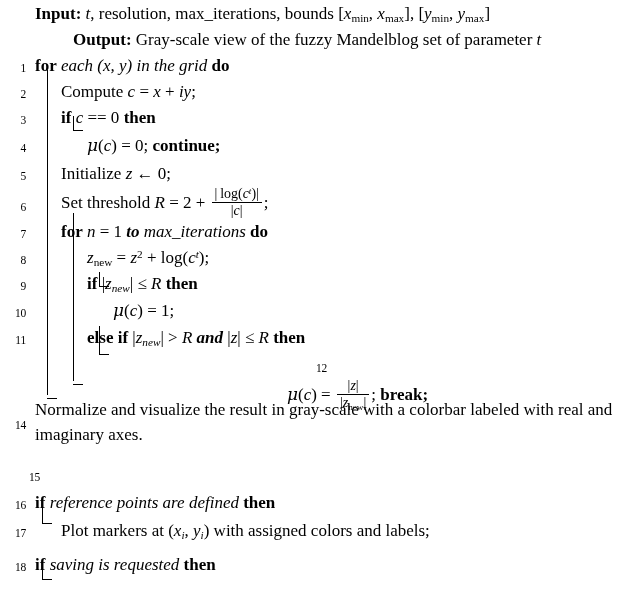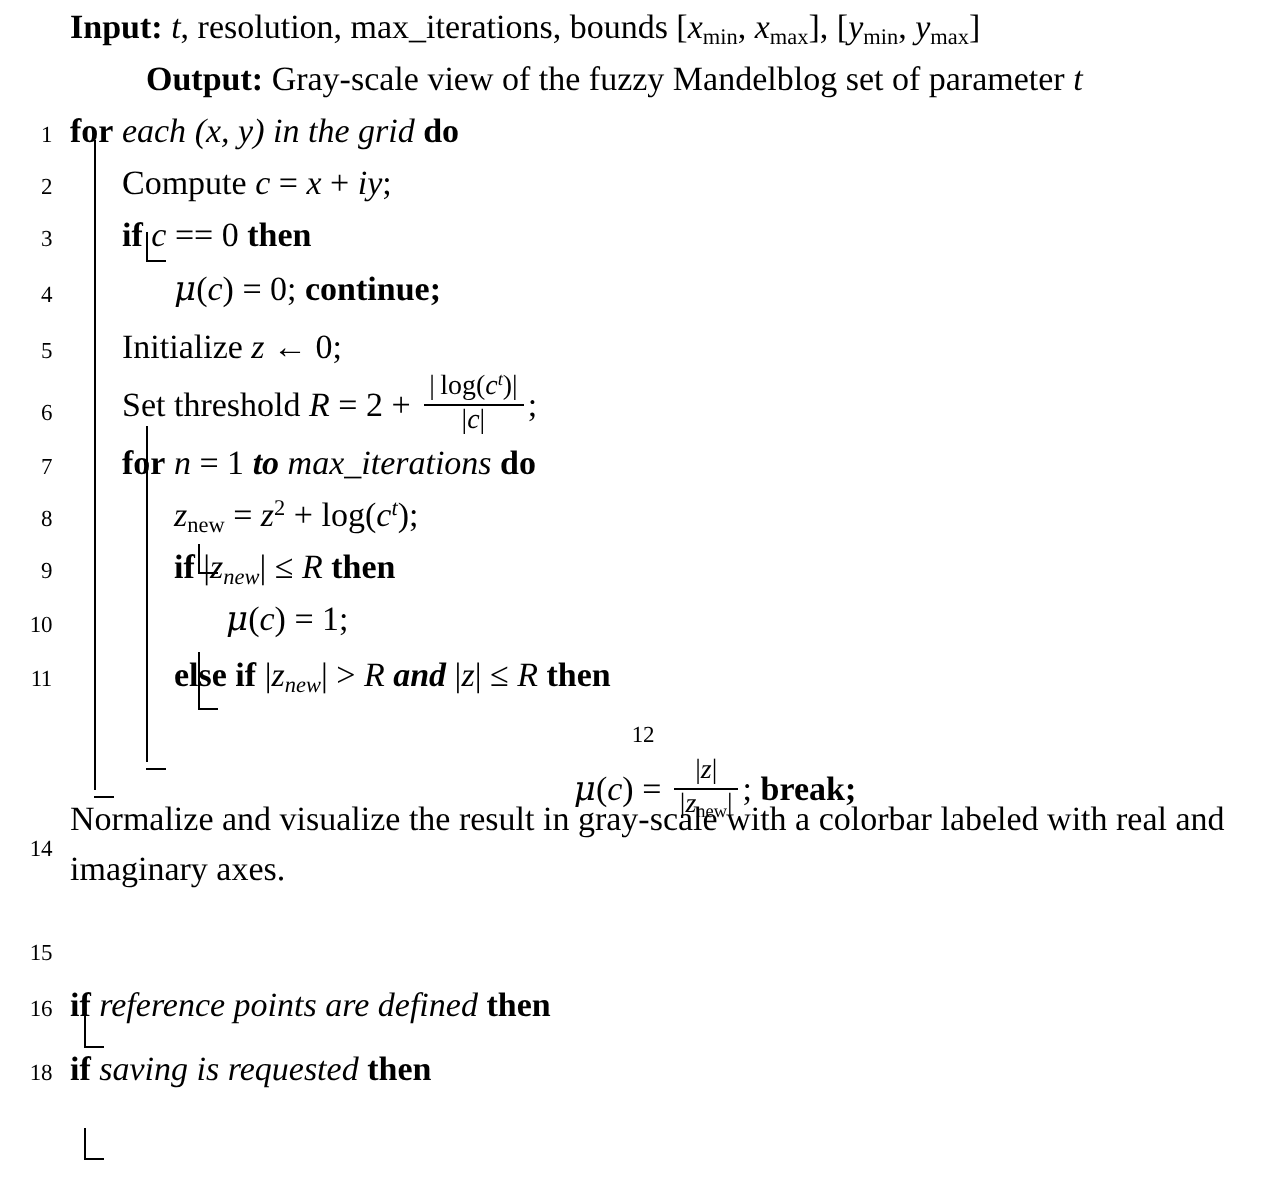--- a/index.html
+++ b/index.html
@@ -211,33 +211,39 @@
         <span class="mu">μ</span>(<span class="mi">c</span>) = <span class="frac"><span class="num">|<span class="mi">z</span>|</span><span class="den">|<span class="mi">z</span><sub class="mr">new</sub>|</span></span>; <span class="kw">break;</span>
       </div>
     </div>
 
 
     <div class="row" style="height:50px; margin-top:10px;">
       <div class="lineno">14</div>
       <div class="body-cell ind0" style="text-indent:0; padding-left:5px; padding-right:2px;">Normalize and visualize the result in gray-scale with a colorbar labeled with real and imaginary axes.</div>
     </div>
 
-    <div class="row" style="height:30px; margin-top:12px;">
+    <div class="row" style="height:30px; margin-top:12px;padding-left:14px;">
       <div class="lineno">15</div>
     </div>
 
     <div class="row" style="height:26px;">
       <div class="lineno">16</div>
       <div class="body-cell ind0">
         <span class="kw">if</span>
         <span class="it">reference points are defined</span>
         <span class="kw">then</span>
       </div>
     </div>
 
+    <div class="row" style="height:30px;">
+      <div class="lineno">17</div>
+      <div class="body-cell ind1">
+        Plot markers at (<span class="mi">x</span><sub class="mi">i</sub>, <span class="mi">y</span><sub class="mi">i</sub>) with assigned colors and labels;
+      </div>
+    </div>
 
     <div class="row" style="height:26px; margin-top:6px;">
       <div class="lineno">18</div>
       <div class="body-cell ind0">
         <span class="kw">if</span>
         <span class="it">saving is requested</span>
         <span class="kw">then</span>
       </div>
     </div>
 

